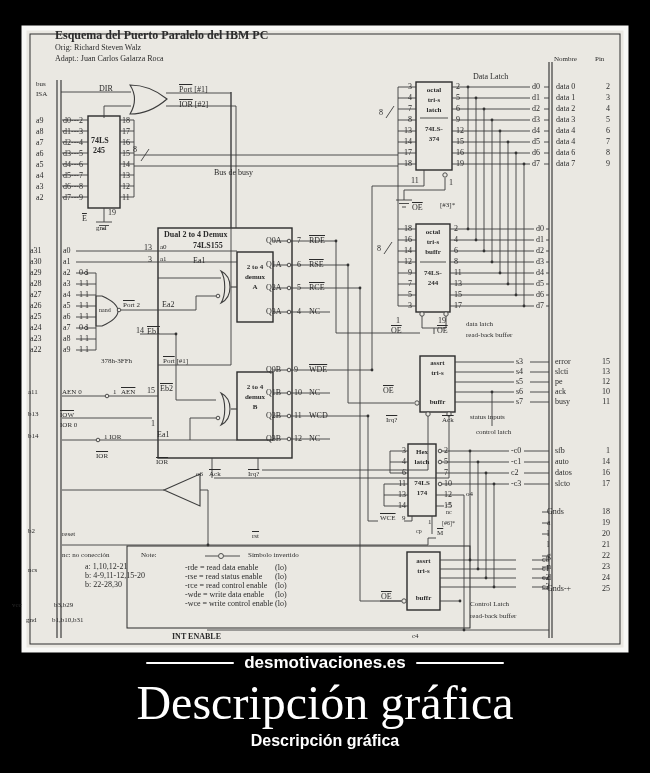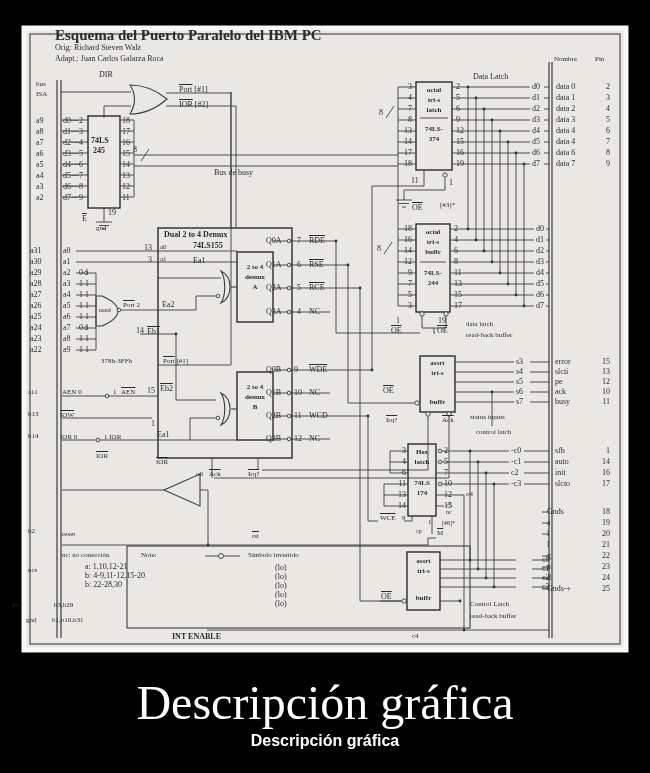--- a/index.html
+++ b/index.html
@@ -184,30 +184,30 @@
     <circle cx="417" cy="403" r="2.2"></circle>
         <circle cx="428" cy="414" r="2.2"></circle>
         <circle cx="449" cy="414" r="2.2"></circle>
     <circle cx="404" cy="601" r="2.2"></circle>
         <circle cx="221" cy="556" r="2.5"></circle>
     <circle cx="86" cy="273" r="1.5"></circle>
         <circle cx="86" cy="328" r="1.5"></circle>
   </g>
 </svg>
 
-<span class="t b" style="left:55px;top:31px;font-size:15px">Esquema del Puerto Paralelo del IBM PC</span>
+<span class="t b" style="left:55px;top:31px;font-size:12px">Esquema del Puerto Paralelo del IBM PC</span>
 <span class="t" style="left:55px;top:43px">Orig: Richard Steven Walz</span>
 <span class="t" style="left:55px;top:54px">Adapt.: Juan Carlos Galarza Roca</span>
 <span class="t f7" style="left:554px;top:55px">Nombre</span>
 <span class="t f7" style="left:595px;top:55px">Pin</span>
 
 <span class="t f7" style="left:36px;top:80px">bus</span>
 <span class="t f7" style="left:36px;top:90px">ISA</span>
 
-<span class="t" style="left:99px;top:70px">DIR</span>
+<span class="t" style="left:99px;top:84px">DIR</span>
 <span class="t" style="left:179px;top:85px"><i class="ov">Port</i><i> [#1]</i></span>
 <span class="t" style="left:179px;top:100px"><i class="ov">IOR</i><i> [#2]</i></span>
 
 <div class="col f7" style="left:36px;top:115px">
       <span>a9</span>
       <span>a8</span>
       <span>a7</span>
       <span>a6</span>
       <span>a5</span>
       <span>a4</span>
@@ -284,21 +284,21 @@
 <span class="t ov" style="left:147px;top:327px">Eb1</span>
 <span class="t f7" style="left:101px;top:357px">378h-3FFh</span>
 <span class="t f7" style="left:163px;top:357px"><i class="ov">Port</i><i> [#1]</i></span>
 <span class="t f7" style="left:28px;top:388px">a11</span>
 <span class="t f7" style="left:62px;top:388px">AEN 0</span>
 <span class="t f7" style="left:113px;top:388px">1</span>
 <span class="t f7 ov" style="left:121px;top:388px">AEN</span>
 <span class="t f7" style="left:28px;top:410px">b13</span>
 <span class="t f7 ov" style="left:60px;top:411px">IOW</span>
 <span class="t f7" style="left:28px;top:432px">b14</span>
-<span class="t f7" style="left:60px;top:433px">IOR 0</span>
+<span class="t f7" style="left:60px;top:421px">IOR 0</span>
 <span class="t f7" style="left:104px;top:433px">1 IOR</span>
 <span class="t f7 ov" style="left:96px;top:452px">IOR</span>
 <span class="t f7 ov" style="left:156px;top:458px">IOR</span>
 
 <span class="t b" style="left:164px;top:230px">Dual 2 to 4 Demux</span>
 <span class="t b" style="left:193px;top:241px">74LS155</span>
 <span class="t" style="left:144px;top:243px">13</span>
 <span class="t f7" style="left:160px;top:243px">a0</span>
 <span class="t" style="left:148px;top:255px">3</span>
 <span class="t f7" style="left:160px;top:255px">a1</span>
@@ -529,21 +529,21 @@
 </div>
 <div class="col f7" style="left:511px;top:445px">
       <span>-c0</span>
       <span>-c1</span>
       <span>c2</span>
       <span>-c3</span>
     </div>
 <div class="col f7" style="left:555px;top:445px">
       <span>sfb</span>
       <span>auto</span>
-      <span>init</span>
+      <span>datos</span>
       <span>slcto</span>
     </div>
 <div class="col rt f7" style="left:598px;top:445px;width:12px">
       <span>1</span>
       <span>14</span>
       <span>16</span>
       <span>17</span>
     </div>
 <span class="t f7" style="left:466px;top:490px">o4</span>
 <span class="t f6" style="left:446px;top:501px">c5</span>
@@ -601,25 +601,37 @@
       <span>a: 1,10,12-21</span>
       <span>b: 4-9,11-12,15-20</span>
       <span>b: 22-28,30</span>
     </div>
 <span class="t f7" style="left:12px;top:601px">vcc</span>
 <span class="t f7" style="left:54px;top:601px">b3,b29</span>
 <span class="t f7" style="left:26px;top:616px">gnd</span>
 <span class="t f7" style="left:52px;top:616px">b1,b10,b31</span>
 <span class="t f7" style="left:141px;top:551px">Note:</span>
 <span class="t f7" style="left:248px;top:551px">Símbolo invertido</span>
+<div class="col p9 f7" style="left:162px;top:563px">
+      <span>-rde = read data enable</span>
+      <span>-rse = read status enable</span>
+      <span>-rce = read control enable</span>
+      <span>-wde = write data enable</span>
+      <span>-wce = write control enable</span>
+    </div>
 <div class="col p9 f7" style="left:252px;top:563px">
       <span>(lo)</span>
       <span>(lo)</span>
       <span>(lo)</span>
       <span>(lo)</span>
       <span>(lo)</span>
     </div>
 <span class="t b" style="left:172px;top:632px">INT ENABLE</span>
 
+<div class="wm">
+  <div class="line"></div>
+  <span>desmotivaciones.es</span>
+  <div class="line"></div>
+</div>
 <div class="title">Descripción gráfica</div>
 <div class="subtitle">Descripción gráfica</div>
 
 </div>
 
 </body></html>

